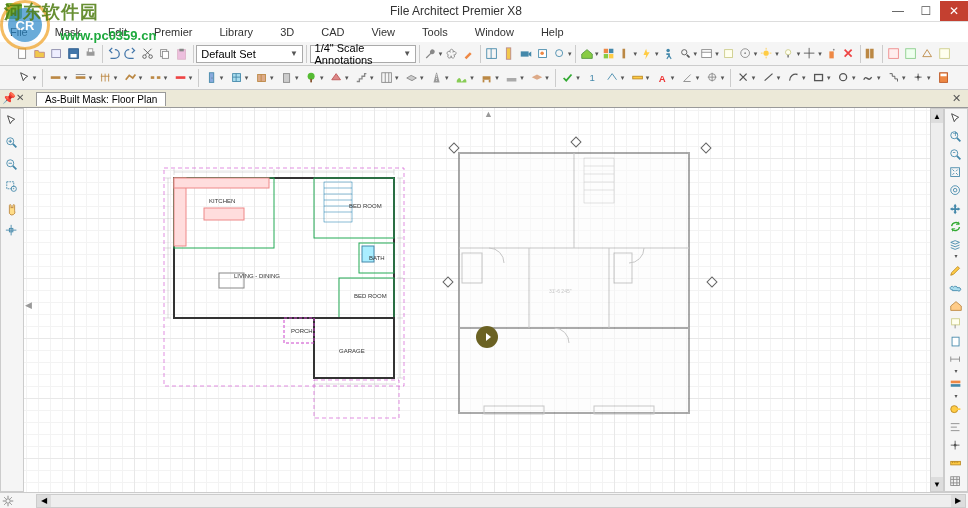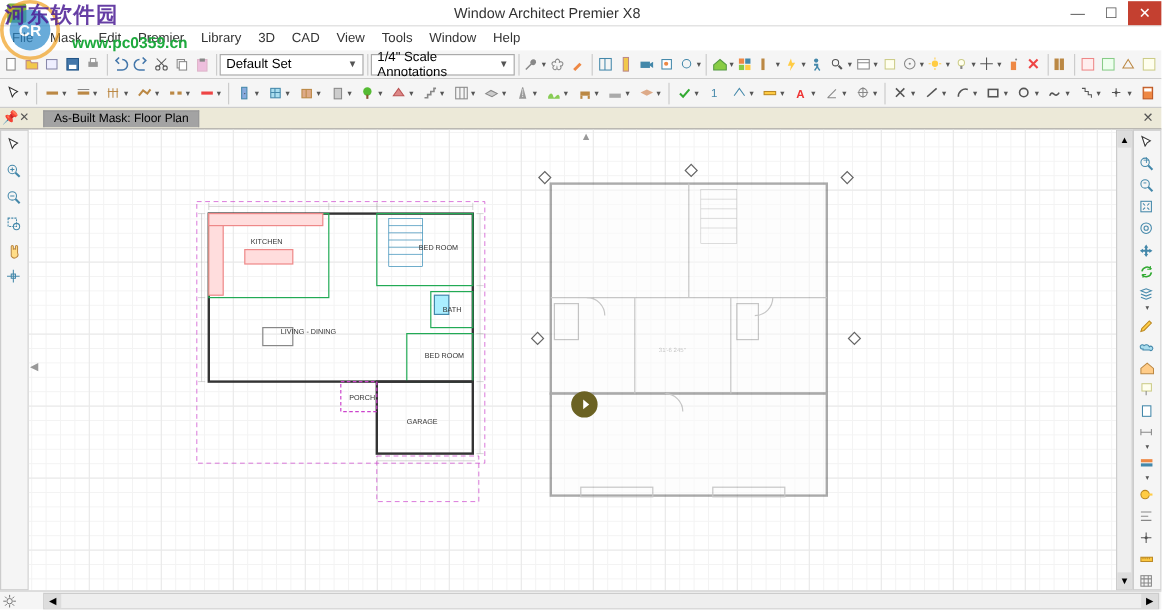--- a/index.html
+++ b/index.html
@@ -6,41 +6,41 @@
 body { width: 968px; height: 508px; background: #fff; overflow: hidden; position: relative; }
 
 .titlebar { height: 22px; background: #fff; display: flex; align-items: center; border-bottom: 1px solid #ddd; position: relative; }
 .app-icon { width: 16px; height: 16px; background: #7cb342; margin: 0 6px; border-radius: 2px; }
 .title-text { flex: 1; text-align: center; color: #333; font-size: 12px; }
 .win-controls { display: flex; }
 .win-btn { width: 28px; height: 20px; display: flex; align-items: center; justify-content: center; cursor: pointer; font-size: 12px; }
 .win-btn.close { background: #c44030; color: #fff; }
 .win-btn.min,.win-btn.max { color: #555; }
 
-.menubar { height: 20px; display: flex; align-items: center; padding: 0 4px; gap: 2px; position: relative; }
+.menubar { height: 20px; display: flex; align-items: center; padding: 0 4px; gap: 15px; position: relative; }
 .menu-item { padding: 2px 6px; cursor: pointer; color: #333; }
 
-.watermark { position: absolute; left: 4px; top: 0; font-size: 18px; font-weight: bold; color: #4c1d95; pointer-events: none; opacity: 0.85; z-index: 50; letter-spacing: 1px; }
+.watermark { position: absolute; left: 4px; top: 0; font-size: 18px; font-weight: bold; color: #4d7c0f; pointer-events: none; opacity: 0.85; z-index: 50; letter-spacing: 1px; }
 .watermark-url { position: absolute; left: 60px; top: 28px; font-size: 13px; color: #1eaa3e; font-weight: bold; pointer-events: none; z-index: 50; }
 .watermark-badge { position: absolute; left: 0; top: 0; width: 50px; height: 50px; border-radius: 50%; border: 3px solid #f0a020; opacity: 0.7; z-index: 49; display:flex; align-items:center; justify-content:center; }
 .watermark-badge::before { content:"CR"; color:#fff; background:#2a88c9; width:34px; height:34px; border-radius:50%; display:flex; align-items:center; justify-content:center; font-weight:bold; font-size:13px; }
 
-.toolbar { height: 24px; background: #f5f5f5; border-bottom: 1px solid #ccc; display: flex; align-items: center; padding: 0 2px; gap: 1px; }
+.toolbar { height: 24px; background: #f5f5f5; border-bottom: 1px solid #ccc; display: flex; align-items: center; padding: 0 15px; gap: 1px; }
 .toolbar .sep { width: 1px; height: 18px; background: #ccc; margin: 0 2px; }
 .tb-btn { width: 20px; height: 20px; display: flex; align-items: center; justify-content: center; cursor: pointer; border: 1px solid transparent; border-radius: 2px; }
 .tb-btn svg { width: 14px; height: 14px; }
 .tb-drop { width: 160px; height: 18px; border: 1px solid #aaa; background: #fff; padding: 0 4px; display: flex; align-items: center; justify-content: space-between; cursor: pointer; font-size: 10px; }
 .tb-drop .arr { font-size: 8px; color: #555; }
 .tb-btn.dd::after { content:"▾"; font-size:7px; color:#555; margin-left:1px; }
 .tb-btn.dd { width: 26px; }
 
 .tabstrip { height: 18px; background: #ece9d8; border-bottom: 1px solid #999; display: flex; align-items: center; padding: 0 2px; }
 .tabstrip .pin { width: 14px; height: 14px; display:flex; align-items:center; justify-content:center; cursor:pointer; color:#555; }
 .tabstrip .close { width: 14px; height: 14px; cursor:pointer; color:#555; margin-right: 4px; font-size: 10px; }
-.tabstrip .tab { padding: 1px 8px; background: #a3a3a3; border: 1px solid #999; border-bottom: none; font-size: 10px; margin-left: 2px; }
+.tabstrip .tab { padding: 1px 8px; background: #ffffff; border: 1px solid #999; border-bottom: none; font-size: 10px; margin-left: 2px; }
 .tabstrip .spacer { flex: 1; }
 .tabstrip .rclose { width: 14px; cursor: pointer; color: #555; }
 
 .workspace { position: absolute; top: 108px; left: 0; right: 0; bottom: 16px; display: flex; }
 .left-tools, .right-tools { width: 24px; background: #f5f5f5; border: 1px solid #ccc; display: flex; flex-direction: column; align-items: center; padding: 2px 0; gap: 2px; }
 .right-tools { width: 24px; }
 .side-btn { width: 20px; height: 20px; display: flex; align-items: center; justify-content: center; cursor: pointer; border: 1px solid transparent; border-radius: 2px; }
 .side-btn svg { width: 14px; height: 14px; }
 .side-btn.dd { height: 24px; flex-direction:column; }
 .side-btn.dd::after { content:"▾"; font-size:6px; color:#555; }
@@ -83,21 +83,21 @@
 </style>
 </head>
 <body>
 
 <div class="watermark-badge"></div>
 <div class="watermark">河东软件园</div>
 <div class="watermark-url">www.pc0359.cn</div>
 
 <div class="titlebar">
   <div class="app-icon"></div>
-  <div class="title-text">Window Architect Premier X8</div>
+  <div class="title-text">File Architect Premier X8</div>
   <div class="win-controls">
     <div class="win-btn min">—</div>
     <div class="win-btn max">☐</div>
     <div class="win-btn close">✕</div>
   </div>
 </div>
 
 <div class="menubar">
   <span class="menu-item">File</span>
   <span class="menu-item">Mask</span>

